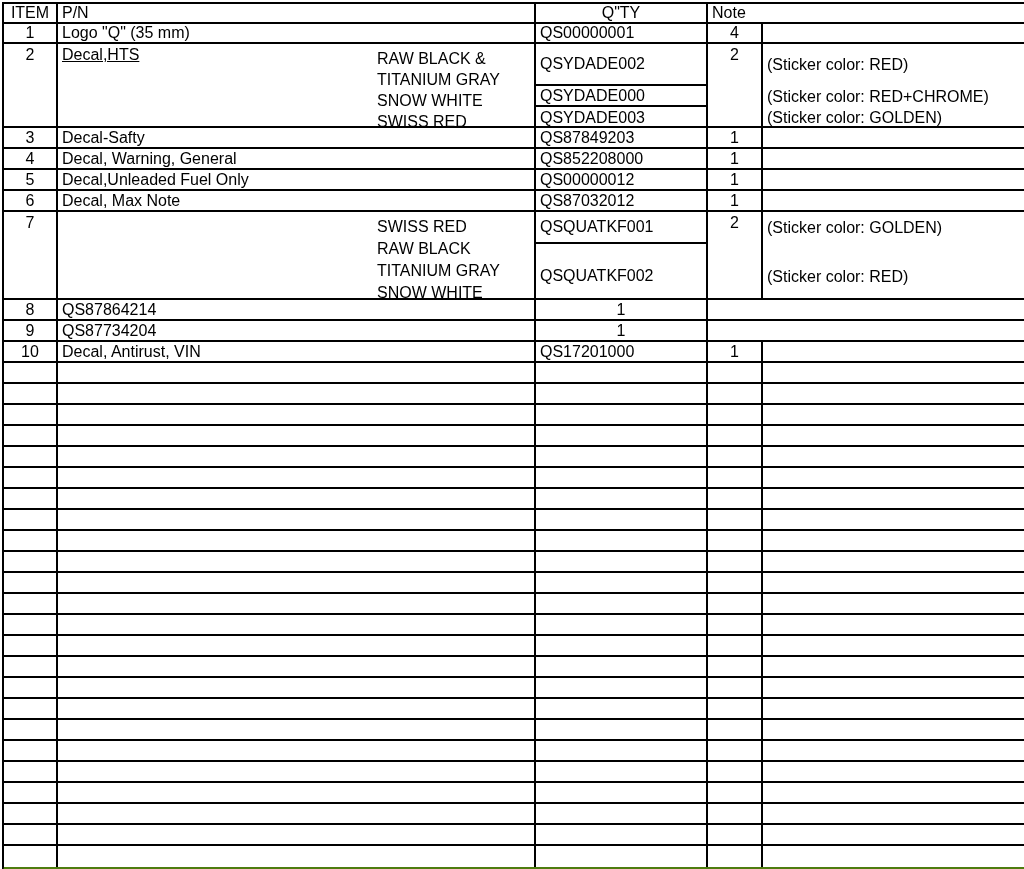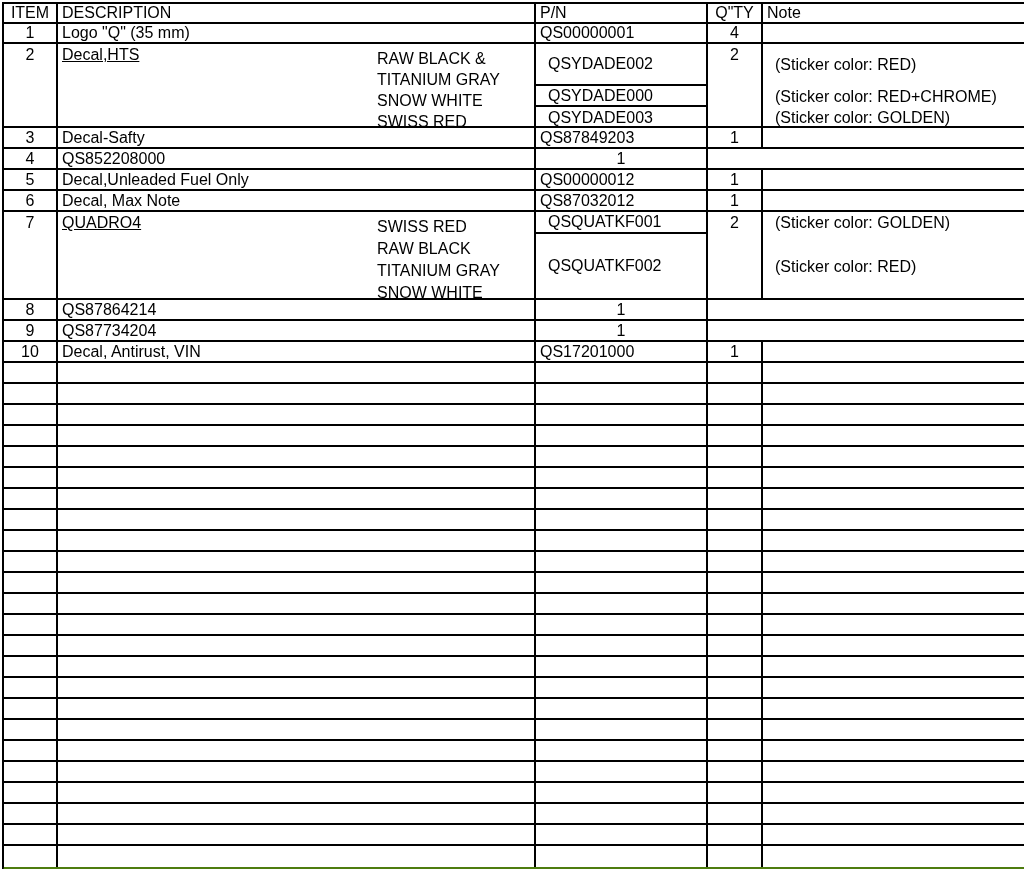--- a/index.html
+++ b/index.html
@@ -32,32 +32,31 @@
   }
   .c.last{border-right:none;}
   .c.center{justify-content:center;padding:0;}
   .c.topcell{align-items:flex-start;}
   .c.stack{display:block;padding:0;}
   .c.rel{position:relative;display:block;padding:0 16px 0 4px;text-decoration:underline;}
   .h20{height:20px}.h21{height:21px}.h84{height:84px}.h88{height:88px}
   .line21{height:21px;display:flex;align-items:center;}
   .line22{height:22px;display:flex;align-items:center;}
   .variants{position:absolute;left:319px;top:4px;}
-  .sub{display:flex;align-items:center;padding-left:12px;box-sizing:border-box;white-space:nowrap;}
+  .sub{display:flex;align-items:center;padding-left:4px;box-sizing:border-box;white-space:nowrap;}
   .sub.bline{border-bottom:2px solid #000;}
-  .sh42{height:42px}.sh21{height:21px}.sh22{height:22px}.sh64{height:64px}.sh66{height:66px}
+  .sh42{height:42px}.sh21{height:21px}.sh22{height:32px}.sh64{height:64px}.sh66{height:66px}
 </style>
 </head>
 <body>
 
 <div class="parts-table">
 
   <div class="row h20">
     <div class="c center">ITEM</div>
-    <div class="c">DESCRIPTION</div>
     <div class="c">P/N</div>
     <div class="c center">Q"TY</div>
     <div class="c last">Note</div>
   </div>
 
   <div class="row h20">
     <div class="c center">1</div>
     <div class="c">Logo "Q" (35 mm)</div>
     <div class="c">QS00000001</div>
     <div class="c center">4</div>
@@ -94,20 +93,21 @@
 
   <div class="row h21">
     <div class="c center">3</div>
     <div class="c">Decal-Safty</div>
     <div class="c">QS87849203</div>
     <div class="c center">1</div>
     <div class="c last"></div>
   </div>
   <div class="row h21">
     <div class="c center">4</div>
+    <div class="c">Decal, Warning, General</div>
     <div class="c">QS852208000</div>
     <div class="c center">1</div>
     <div class="c last"></div>
   </div>
   <div class="row h21">
     <div class="c center">5</div>
     <div class="c">Decal,Unleaded Fuel Only</div>
     <div class="c">QS00000012</div>
     <div class="c center">1</div>
     <div class="c last"></div>
@@ -118,21 +118,20 @@
     <div class="c">QS87032012</div>
     <div class="c center">1</div>
     <div class="c last"></div>
   </div>
 
   <div class="row h88">
     <div class="c center topcell">
       <div class="line22">7</div>
     </div>
     <div class="c rel">
-      <div class="line22">QUADRO4</div>
       <div class="variants">
         <div class="line22">SWISS RED</div>
         <div class="line22">RAW BLACK</div>
         <div class="line22">TITANIUM GRAY</div>
         <div class="line22">SNOW WHITE</div>
       </div>
     </div>
     <div class="c stack">
       <div class="sub sh22 bline">QSQUATKF001</div>
       <div class="sub sh64">QSQUATKF002</div>

